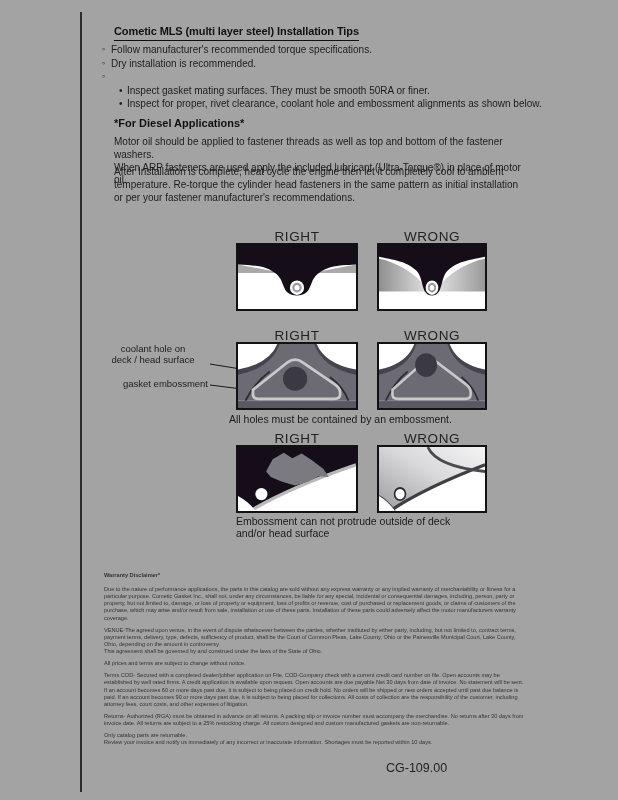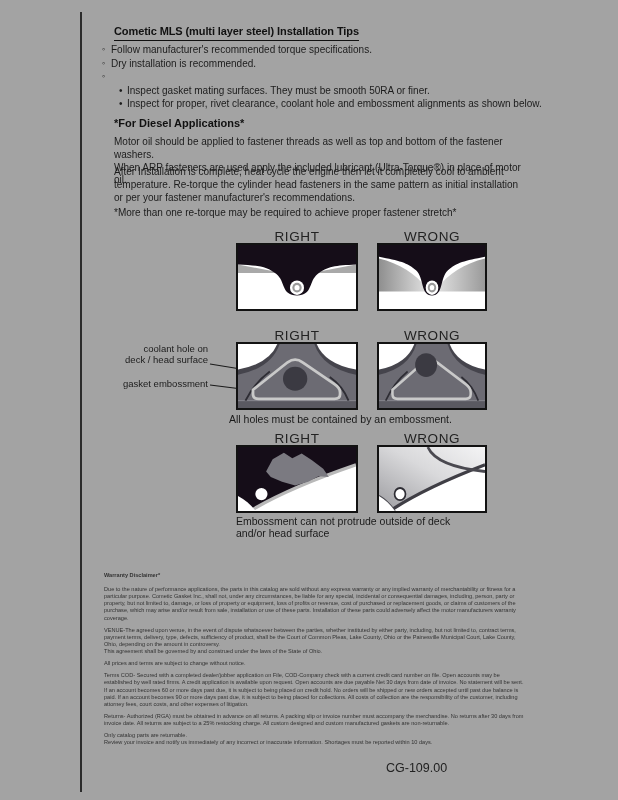--- a/index.html
+++ b/index.html
@@ -63,21 +63,20 @@
       <span>Inspect for proper, rivet clearance, coolant hole and embossment alignments as shown below.</span>
     </div>
   </div>
 
   <h2 class="diesel-h">*For Diesel Applications*</h2>
   <p class="body-p p1">Motor oil should be applied to fastener threads as well as top and bottom of the fastener washers.
 When ARP fasteners are used apply the included lubricant (Ultra-Torque®) in place of motor oil.</p>
   <p class="body-p p2">After Installation is complete, heat cycle the engine then let it completely cool to ambient
 temperature. Re-torque the cylinder head fasteners in the same pattern as initial installation
 or per your fastener manufacturer's recommendations.</p>
-  <p class="body-p note">*More than one re-torque may be required to achieve proper fastener stretch*</p>
 
   <div class="dg-label" style="left:236px;top:229px;width:122px;">RIGHT</div>
   <div class="dg-label" style="left:377px;top:229px;width:110px;">WRONG</div>
 
   <div class="img-box" style="left:236px;top:243px;width:118px;height:64px;">
     <svg viewBox="0 0 126 66" preserveAspectRatio="none">
       <rect width="126" height="66" fill="#ffffff"></rect>
       <polygon points="0,20 48,29 0,29" fill="#a9a9a9"></polygon>
       <polygon points="126,20 78,29 126,29" fill="#a9a9a9"></polygon>
       <path d="M0,0 H126 V20 C104,21 95,22 85,30 C75,38 80,52 63,52 C46,52 51,38 41,30 C31,22 22,21 0,20 Z" fill="#150d18"></path>
@@ -100,21 +99,21 @@
       <path d="M0,0 H126 V12 C102,16 92,18 82,26 C72,34 77,52 63,52 C49,52 54,34 44,26 C34,18 24,16 0,12 Z" fill="#150d18"></path>
       <circle cx="63" cy="44" r="7.5" fill="#ffffff"></circle>
       <circle cx="63" cy="44" r="5" fill="#9a9a9a"></circle>
       <circle cx="63" cy="44" r="2.7" fill="#ffffff"></circle>
     </svg>
   </div>
 
   <div class="dg-label" style="left:236px;top:328px;width:122px;">RIGHT</div>
   <div class="dg-label" style="left:377px;top:328px;width:110px;">WRONG</div>
 
-  <div class="side-label" style="top:344px;">coolant hole on
+  <div class="side-label" style="top:344px;text-align:center;">coolant hole on
 deck / head surface</div>
   <div class="side-label" style="top:379px;">gasket embossment</div>
 
   <svg class="leader" width="400" height="100">
     <line x1="100" y1="34" x2="186" y2="48" stroke="#1a1a1a" stroke-width="1.1"></line>
     <line x1="100" y1="55" x2="148" y2="61" stroke="#1a1a1a" stroke-width="1.1"></line>
   </svg>
 
   <div class="img-box" style="left:236px;top:342px;width:118px;height:64px;">
     <svg viewBox="0 0 126 70" preserveAspectRatio="none">

